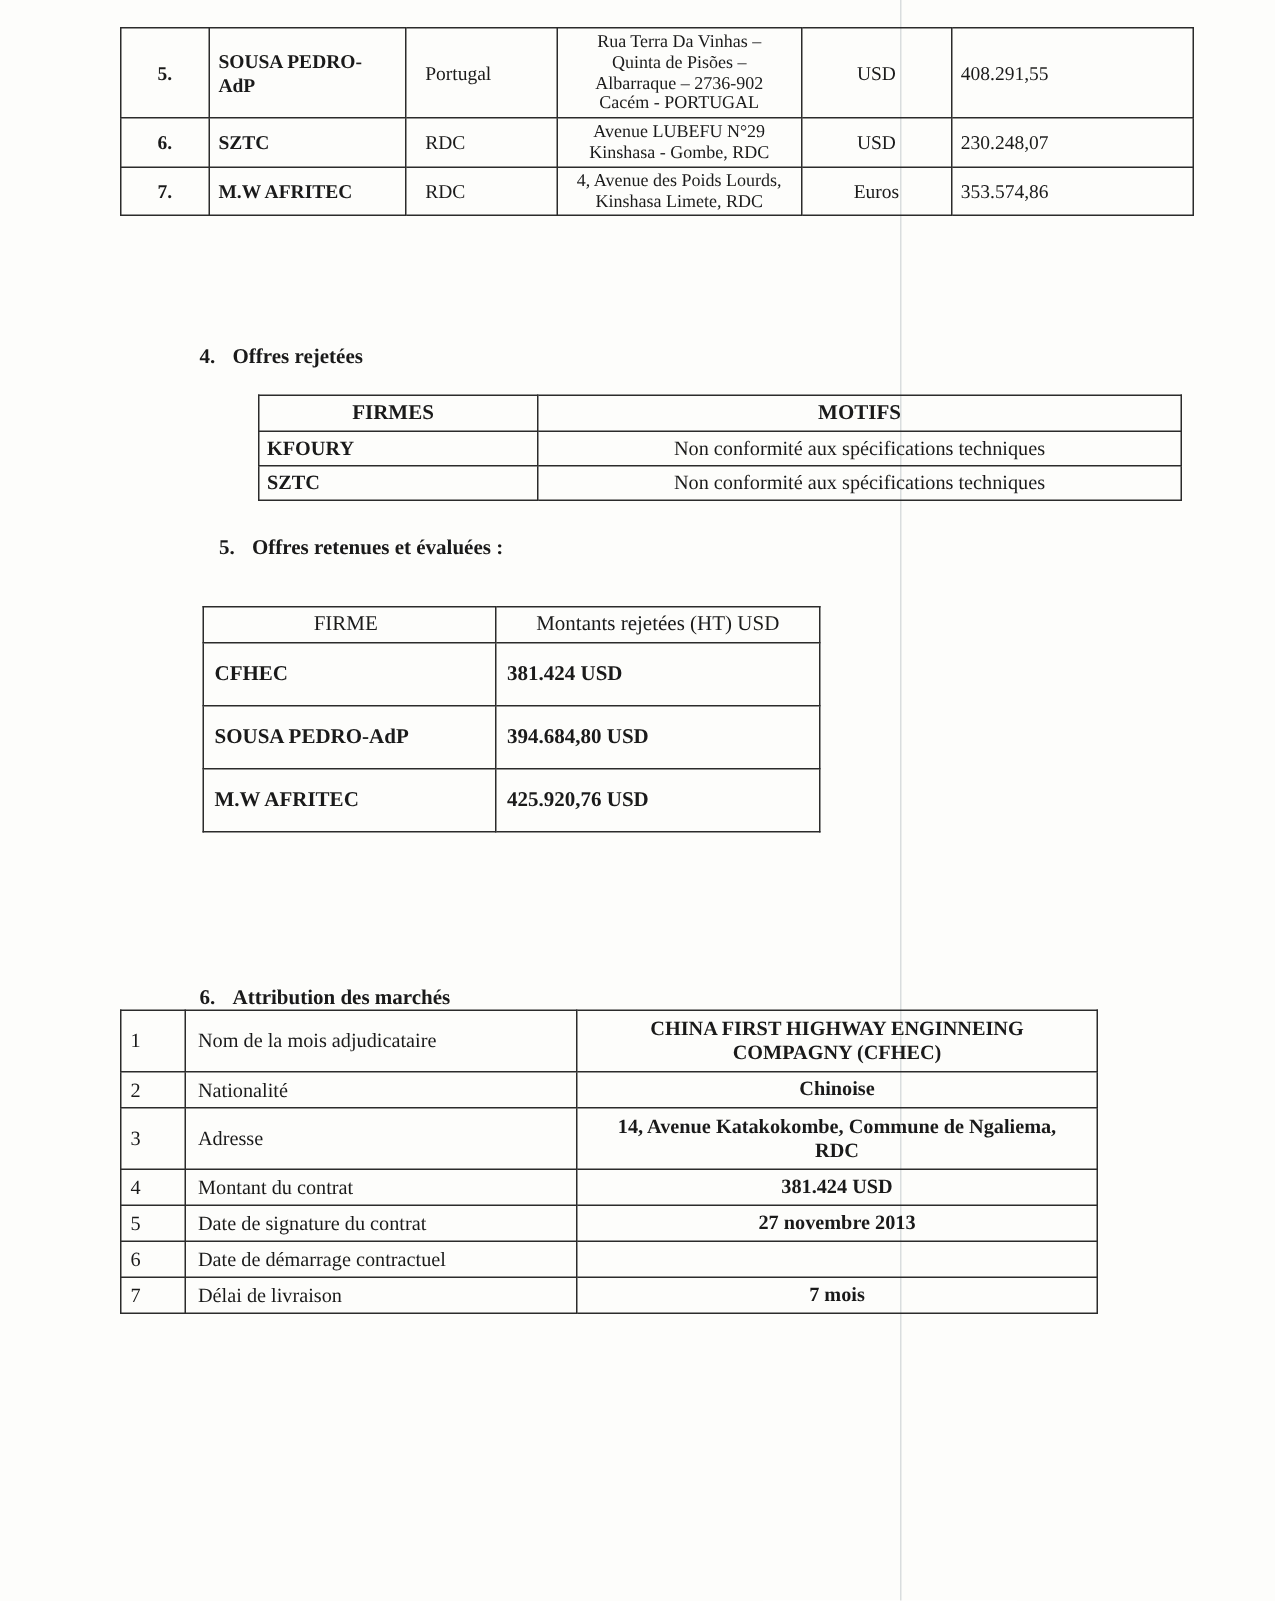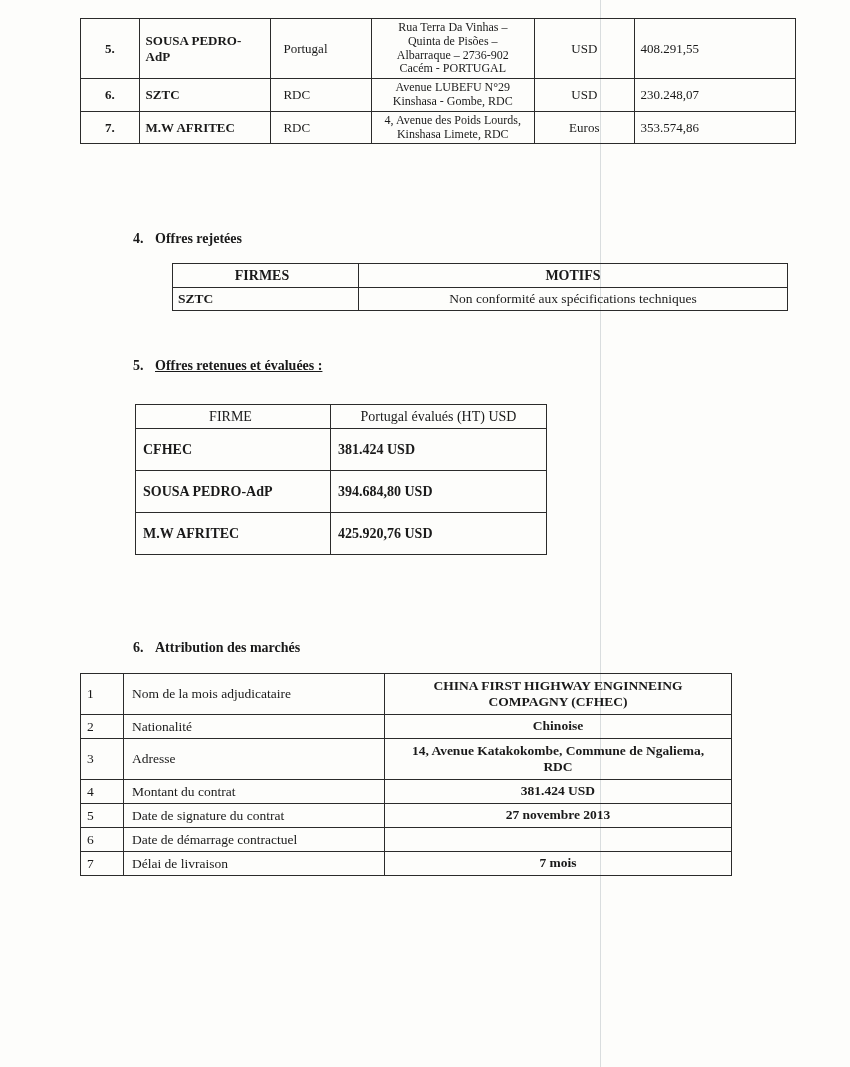--- a/index.html
+++ b/index.html
@@ -64,22 +64,22 @@
     font-size: 13.5px;
   }
 
   
   .heading {
     position: absolute;
     font-weight: bold;
     font-size: 14px;
   }
   .h4 { left: 133px; top: 231px; }
-  .h5 { left: 133px; top: 358px; text-decoration: underline; }
-  .h6 { left: 133px; top: 640px; }
+  .h5 { left: 146px; top: 358px; }
+  .h6 { left: 133px; top: 658px; }
   .heading .num { display: inline-block; width: 22px; }
 
   
   .t2 {
     position: absolute;
     left: 148px;
     top: 263px;
     width: 616px;
     margin-left: 24px;
   }
@@ -170,35 +170,39 @@
 
   <table class="t2">
     <thead>
       <tr>
         <th class="c-firme">FIRMES</th>
         <th>MOTIFS</th>
       </tr>
     </thead>
     <tbody>
       <tr>
+        <td class="c-firme">KFOURY</td>
+        <td class="c-motif">Non conformité aux spécifications techniques</td>
+      </tr>
+      <tr>
         <td class="c-firme">SZTC</td>
         <td class="c-motif">Non conformité aux spécifications techniques</td>
       </tr>
     </tbody>
   </table>
 
   <div class="heading h5">
     <span class="num">5.</span><span>Offres retenues et évaluées :</span>
   </div>
 
   <table class="t3">
     <thead>
       <tr>
         <th class="c-firme">FIRME</th>
-        <th>Portugal évalués (HT) USD</th>
+        <th>Montants rejetées (HT) USD</th>
       </tr>
     </thead>
     <tbody>
       <tr>
         <td class="c-firme">CFHEC</td>
         <td class="c-mont">381.424 USD</td>
       </tr>
       <tr>
         <td class="c-firme">SOUSA PEDRO-AdP</td>
         <td class="c-mont">394.684,80 USD</td>

